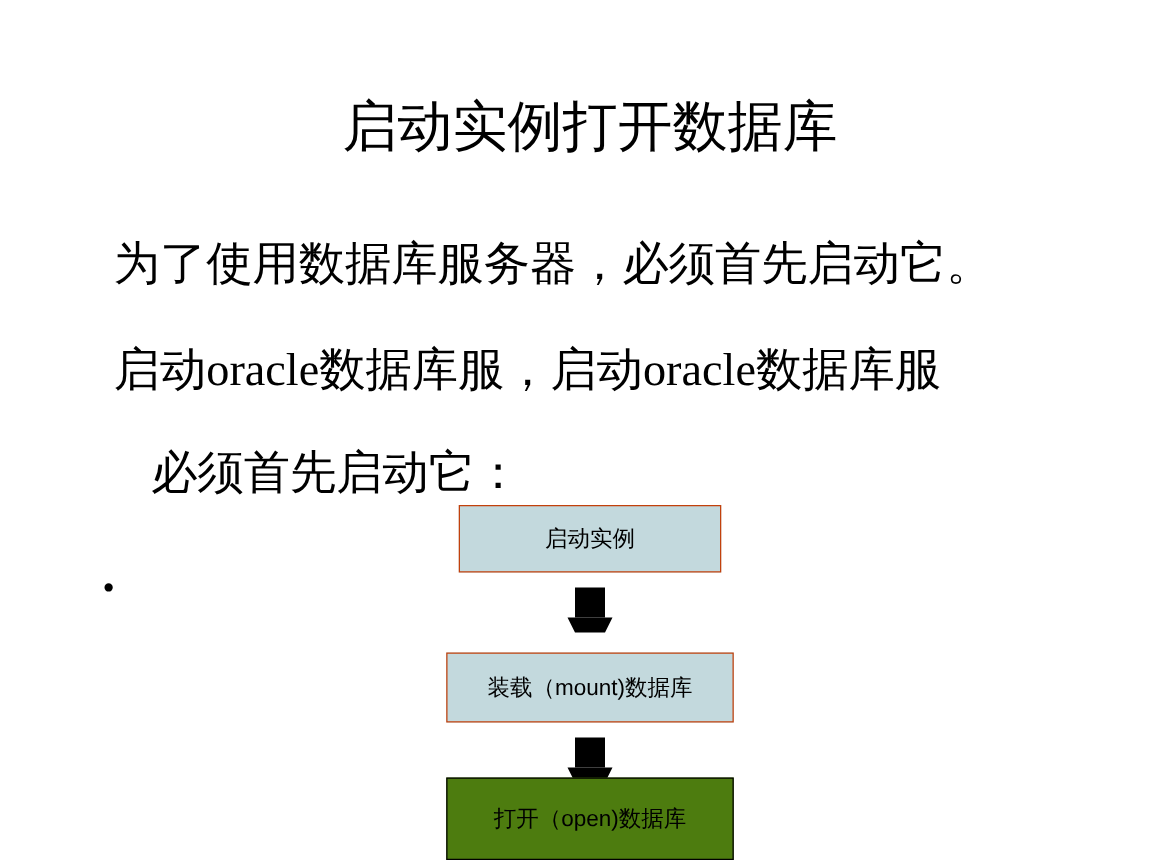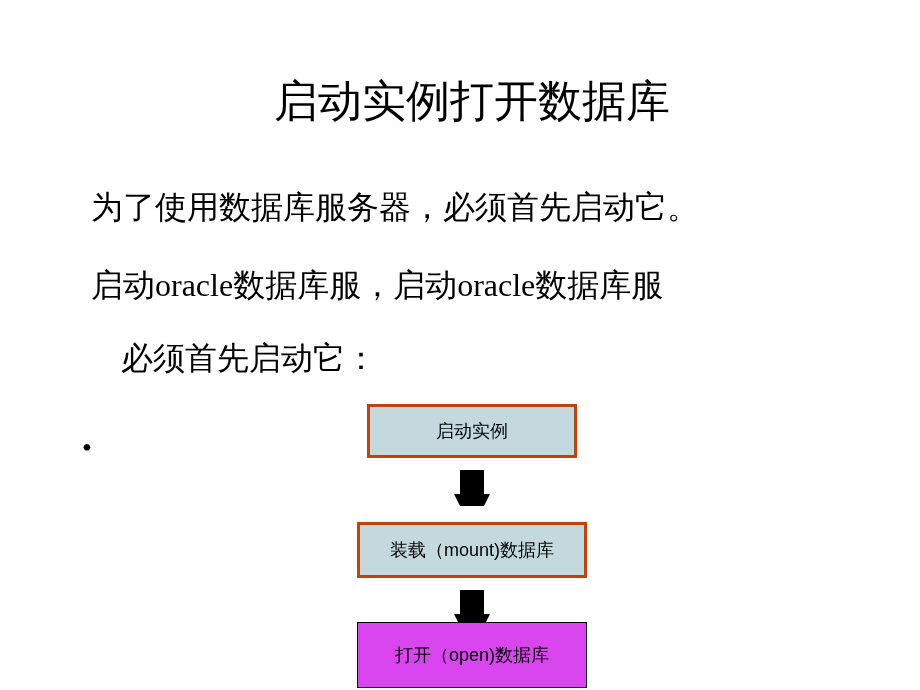--- a/index.html
+++ b/index.html
@@ -17,21 +17,21 @@
     }
     .title {
       text-align: center;
       font-size: 44px;
       color: #000000;
       padding-top: 48px;
       padding-bottom: 28px;
       font-weight: normal;
     }
     .body-text {
-      font-size: 32px;
+      font-size: 37px;
       color: #000000;
       line-height: 1.55;
       padding-left: 55px;
       padding-right: 55px;
     }
     .body-text .para1 {
       margin-bottom: 4px;
     }
     .body-text .para2-line1 {
       margin: 0;
@@ -48,42 +48,42 @@
     .diagram {
       position: absolute;
       left: 0;
       right: 0;
       top: 380px;
       display: flex;
       flex-direction: column;
       align-items: center;
     }
     .flow-box {
-      border: 3px solid #c2410c;
+      border: 1px solid #c2410c;
       background: #c3d9dd;
       color: #000000;
       font-size: 18px;
       display: flex;
       align-items: center;
       justify-content: center;
       font-family: "SimSun", "宋体", Arial, sans-serif;
       text-align: center;
     }
     .box-1 {
       width: 210px;
       height: 54px;
     }
     .box-2 {
       width: 230px;
       height: 56px;
     }
     .box-3 {
       width: 230px;
       height: 66px;
-      background: #d946ef;
+      background: #4d7c0f;
       border: 1px solid #000000;
     }
     .arrow {
       display: flex;
       flex-direction: column;
       align-items: center;
       height: 64px;
     }
     .arrow-line {
       width: 2px;

